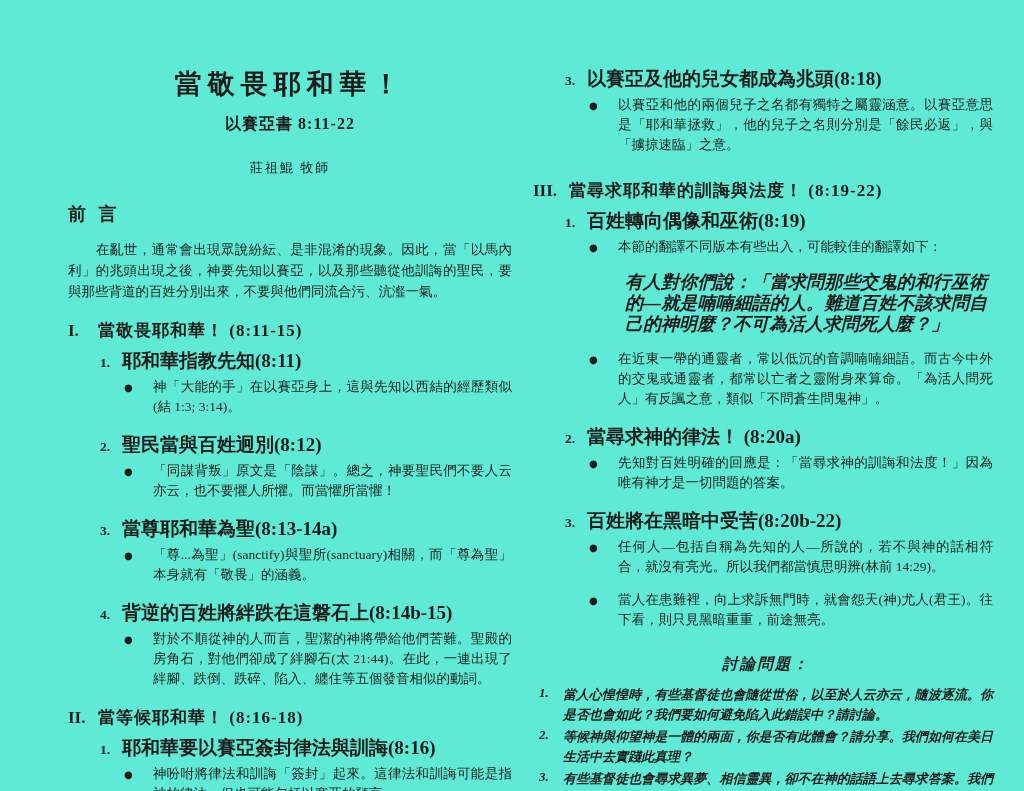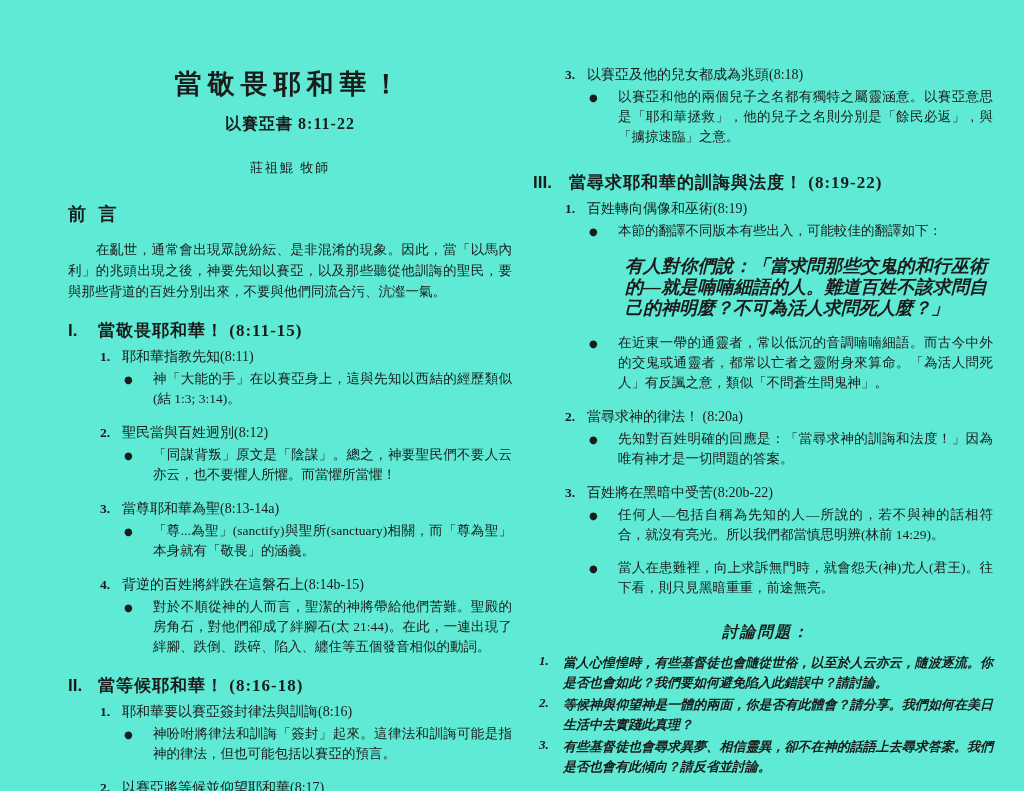--- a/index.html
+++ b/index.html
@@ -34,33 +34,33 @@
   .preface-text {
     margin:13px 0 0 0;
     font-size:13.5px; line-height:21px;
     text-indent:28px; text-align:justify;
   }
 
   .sec { margin-top:17px; }
   .sec-heading { display:flex; align-items:baseline; margin-bottom:6px; }
   .sec-numeral {
     flex:none; width:30px;
-    font-family:Liberation Sans, sans-serif;
+    font-family:Liberation Serif, serif;
     font-size:17px; font-weight:bold;
   }
   .sec-title { font-size:17px; font-weight:bold; letter-spacing:1px; }
 
   .item { margin:12px 0 15px 32px; }
   .item.first { margin-top:6px; }
   .item-head { display:flex; align-items:baseline; margin-bottom:3px; }
   .item-num {
     flex:none; width:22px;
     font-size:13.5px; font-weight:bold;
   }
-  .item-title { font-size:14px; font-weight:normal; }
+  .item-title { font-size:19px; font-weight:bold; }
 
   .bullet { display:flex; margin:3px 0 0 24px; }
   .bullet + .bullet { margin-top:13px; }
   .dot {
     flex:none; width:29px;
     font-size:10px; line-height:20px; padding-top:1px;
     font-family:"DejaVu Sans", sans-serif;
   }
   .bullet-text {
     margin:0; font-size:13.5px; line-height:20px; text-align:justify;

